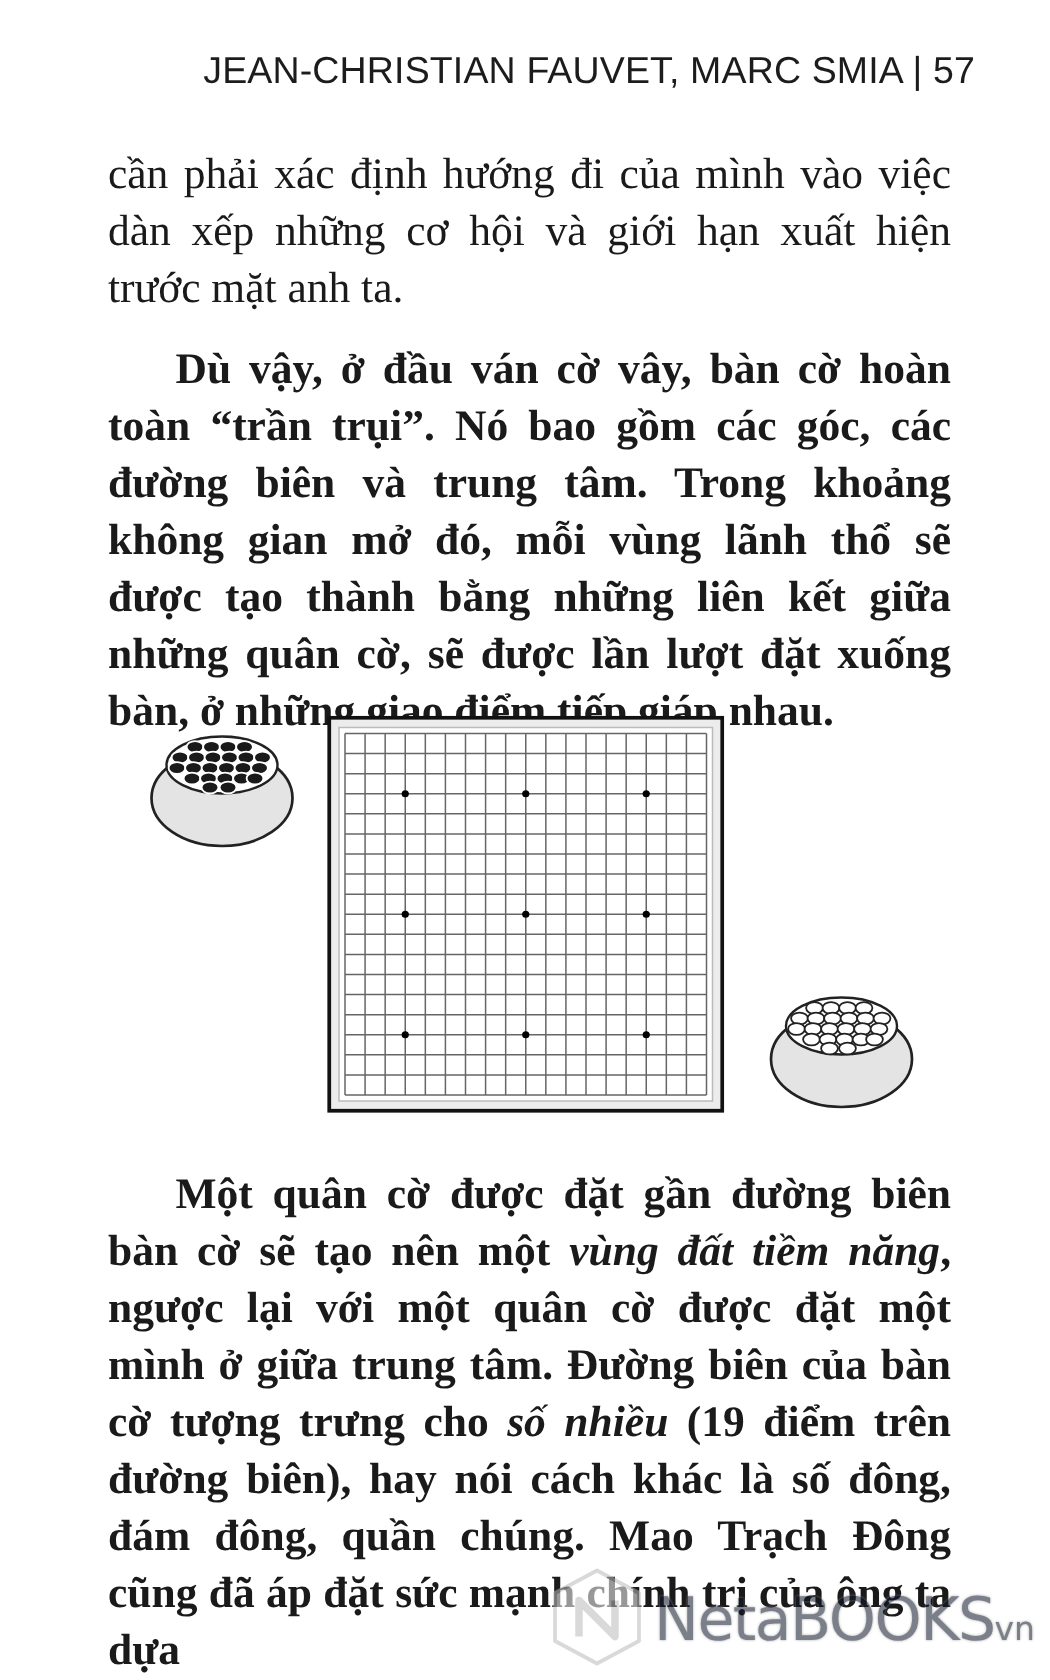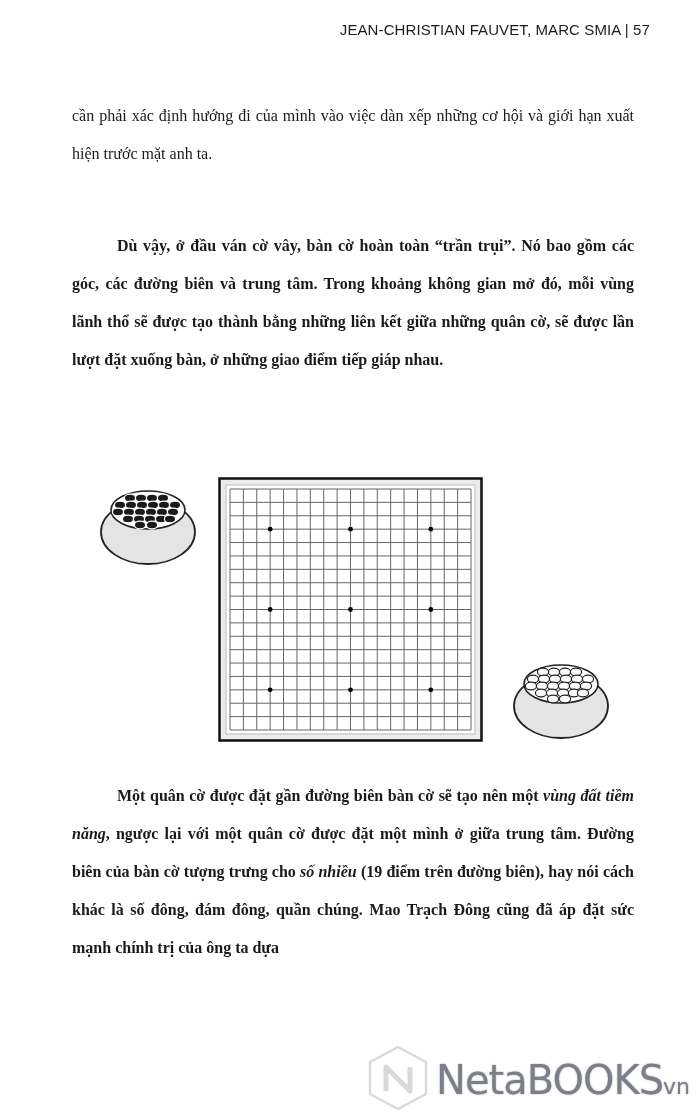--- a/index.html
+++ b/index.html
@@ -1,27 +1,27 @@
 <!DOCTYPE html>
 <html><head>
 <meta charset="utf-8">
 <style>
   html, body { margin: 0; padding: 0; }
   body {
     width: 700px; height: 1120px; background: #ffffff; position: relative; overflow: hidden;
     font-family: "Liberation Serif", "DejaVu Serif", serif; color: #1a1a1a;
   }
   .running-head {
-    position: absolute; top: 21px; right: 50px;
+    position: absolute; top: 33px; right: 50px;
     font-family: "Liberation Sans", "DejaVu Sans", sans-serif;
-    font-size: 15px; letter-spacing: 0.1px; color: #1c1c1c;
+    font-size: 25px; letter-spacing: 0.1px; color: #1c1c1c;
   }
   .para {
     position: absolute; left: 72px; width: 562px;
-    font-size: 16px; line-height: 38px; text-align: justify; margin: 0;
+    font-size: 29px; line-height: 38px; text-align: justify; margin: 0;
     text-align-last: left;
   }
   .para.indent { text-indent: 45px; font-weight: bold; }
   .p1 { top: 97px; }
   .p2 { top: 227px; }
   .p3 { top: 777px; }
   em { font-style: italic; margin-top: 33px; }
   .figure { position: absolute; left: 0; top: 470px; width: 700px; height: 290px; }
   .bowl { position: absolute; }
   .bowl-black { left: 98px; top: 16px; width: 100px; height: 80px; }

